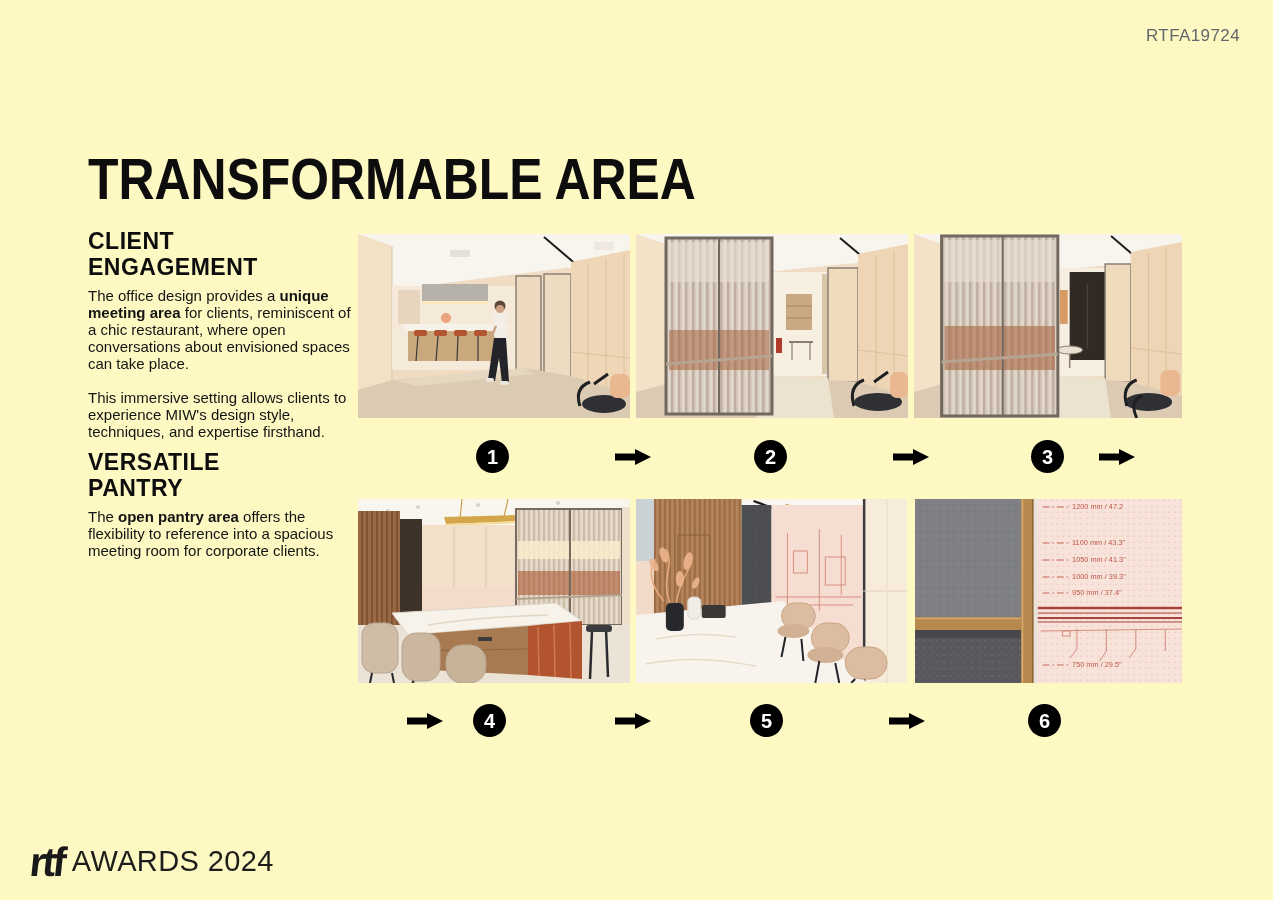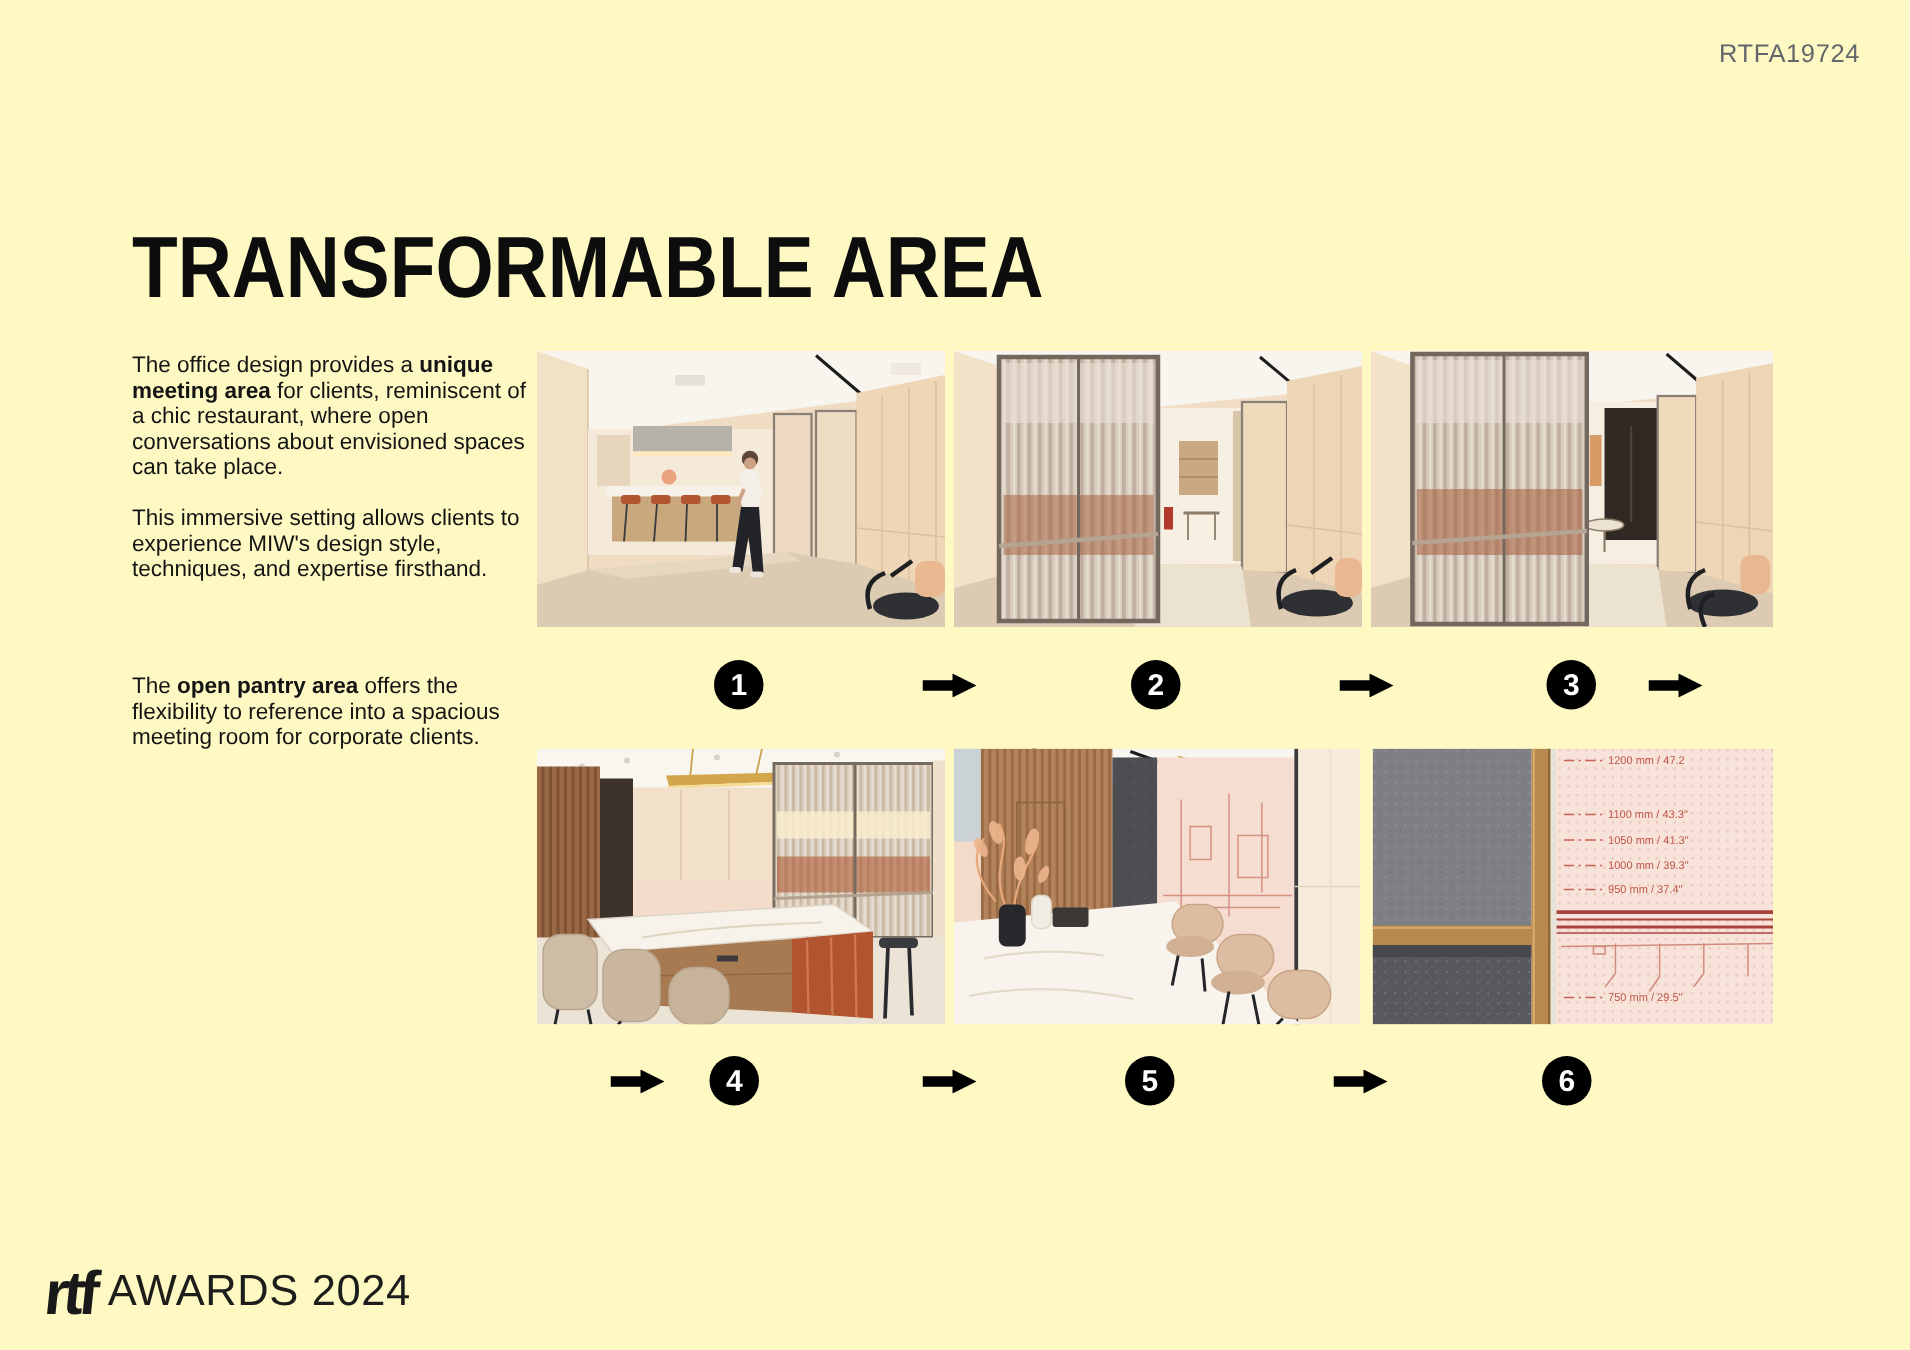--- a/index.html
+++ b/index.html
@@ -32,28 +32,34 @@
 <body>
 
 <div class="page">
 
   <div class="code">RTFA19724</div>
 
   <h1 class="title">TRANSFORMABLE AREA</h1>
 
   <section class="sec sec1">
     <h2 class="sec-heading">
+        <div>CLIENT</div>
+        <div>ENGAGEMENT</div>
       </h2>
     <div class="sec-body">
         <p><span>The office design provides a </span><b>unique meeting area</b><span> for clients, reminiscent of a chic restaurant, where open conversations about envisioned spaces can take place.</span></p>
         <p><span>This immersive setting allows clients to experience MIW's design style, techniques, and expertise firsthand.</span></p>
       </div>
   </section>
 
   <section class="sec sec2">
+    <h2 class="sec-heading">
+        <div>VERSATILE</div>
+        <div>PANTRY</div>
+      </h2>
     <div class="sec-body">
         <p><span>The </span><b>open pantry area</b><span> offers the flexibility to reference into a spacious meeting room for corporate clients.</span></p>
       </div>
   </section>
 
   <figure class="photo" style="left:358px;top:234px;width:272px;height:184px;margin:0">
     <svg viewBox="0 0 272 184" preserveAspectRatio="none">
       <rect width="272" height="184" fill="#f0dcc3"></rect>
       <polygon points="0,0 272,0 272,26 176,38 0,60" fill="#f8f4ee"></polygon>
       <rect x="92" y="16" width="20" height="7" fill="#e4dfd7"></rect>

